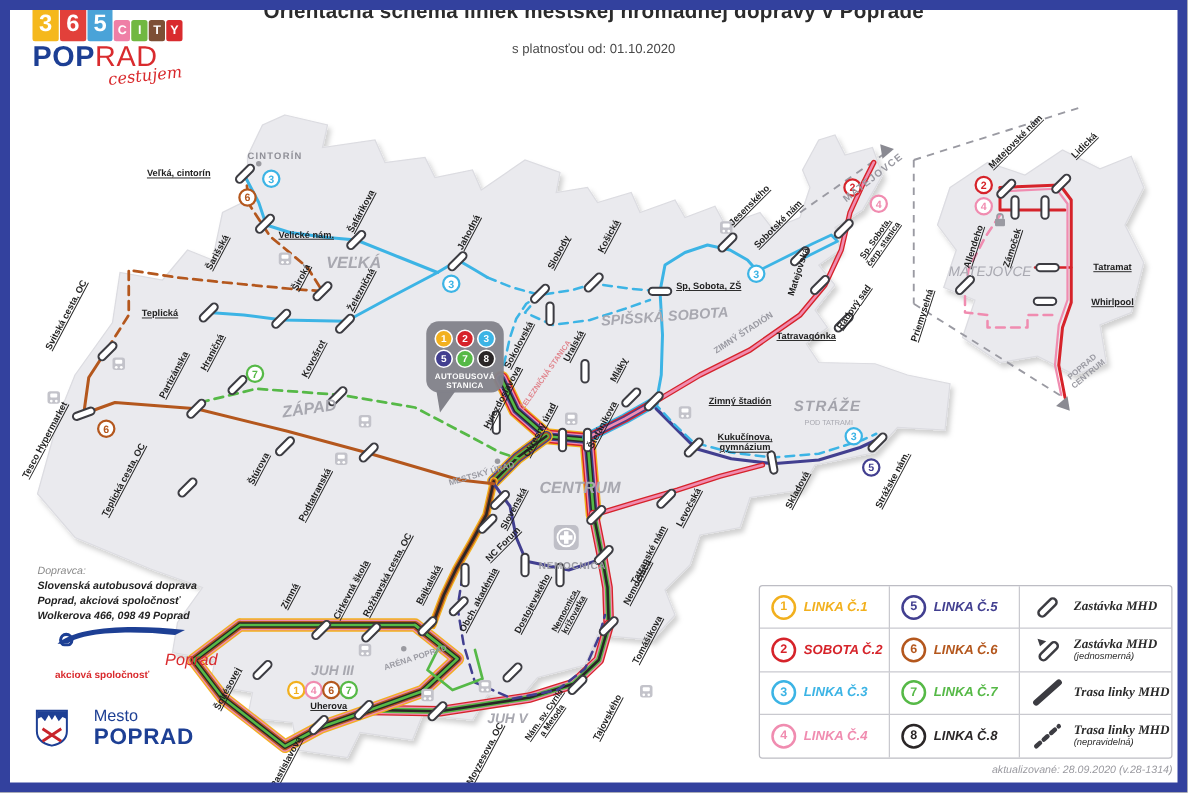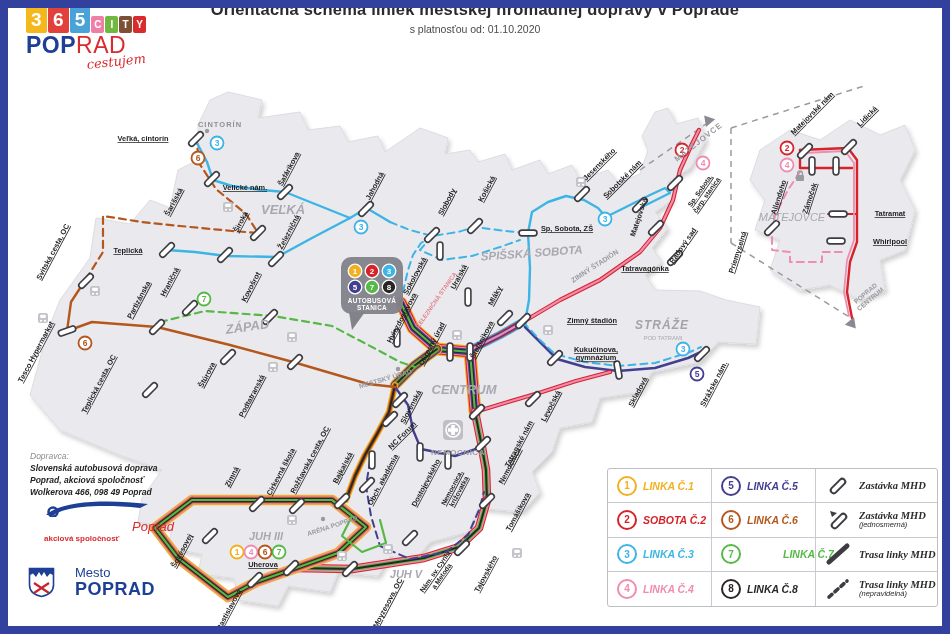--- a/index.html
+++ b/index.html
@@ -4,21 +4,21 @@
 <style>
   html,body{margin:0;padding:0;background:#888;}
   .page{position:relative;width:950px;height:634px;background:#ffffff;overflow:hidden;
         font-family:"Liberation Sans",sans-serif;}
   .frame{position:absolute;inset:0;border:8px solid #33419e;pointer-events:none;z-index:60;}
   #map-svg{position:absolute;left:0;top:0;z-index:1;}
   .overlay{position:absolute;z-index:10;}
   
   .header{left:0;right:0;top:7;text-align:center;}
   .title{font-size:16.5px;font-weight:bold;color:#2b2b2b;letter-spacing:.2px;}
-  .subtitle{font-size:10.5px;color:#4a4a4a;margin-top:4px;text-align:center;}
+  .subtitle{font-size:10.5px;color:#4a4a4a;margin-top:14px;text-align:center;}
   
   .logo{left:26px;top:6px;width:120px;}
   .logo-tiles{display:flex;align-items:flex-end;gap:1px;}
   .tile{display:flex;align-items:center;justify-content:center;color:#fff;font-weight:bold;border-radius:2px;}
   .tile.big{width:21px;height:27px;font-size:19px;}
   .tile.small{width:13px;height:17px;font-size:10px;}
   .logo-word{margin-top:1px;font-size:23px;font-weight:bold;line-height:1;letter-spacing:.5px;}
   .logo-pop{color:#1d3f94;}
   .logo-rad{color:#d92b2e;font-weight:normal;}
   .logo-tagline{font-family:"DejaVu Serif",serif;font-style:italic;color:#d92b2e;font-size:13px;
@@ -521,21 +521,21 @@
         <div class="lg-cell" style="grid-area: 1 / 2;">
           <span class="lg-badge" style="border-color: rgb(66, 63, 144); color: rgb(66, 63, 144);">5</span>
           <span class="lg-label" style="color: rgb(66, 63, 144);">LINKA Č.5</span>
         </div>
         <div class="lg-cell" style="grid-area: 2 / 2;">
           <span class="lg-badge" style="border-color: rgb(180, 87, 29); color: rgb(180, 87, 29);">6</span>
           <span class="lg-label" style="color: rgb(180, 87, 29);">LINKA Č.6</span>
         </div>
         <div class="lg-cell" style="grid-area: 3 / 2;">
           <span class="lg-badge" style="border-color: rgb(86, 185, 71); color: rgb(86, 185, 71);">7</span>
-          <span class="lg-label" style="color: rgb(86, 185, 71); margin-left: 36px;">LINKA Č.7</span>
+          <span class="lg-label" style="color: rgb(86, 185, 71);">LINKA Č.7</span>
         </div>
         <div class="lg-cell" style="grid-area: 4 / 2;">
           <span class="lg-badge" style="border-color: rgb(42, 38, 39); color: rgb(42, 38, 39);">8</span>
           <span class="lg-label" style="color: rgb(42, 38, 39);">LINKA Č.8</span>
         </div>
         <div class="lg-cell sym" style="grid-area: 1 / 3;">
           <svg width="26" height="24" viewBox="0 0 26 24">
             <rect x="4" y="9" width="18" height="6" rx="3" fill="#fff" stroke="#3c3c42" stroke-width="2" transform="rotate(-45 13 12)"></rect>
           </svg>
           <span class="lg-sym-text">
@@ -564,15 +564,16 @@
           <svg width="26" height="24" viewBox="0 0 26 24">
             <line x1="4" y1="20" x2="22" y2="4" stroke="#3c3c42" stroke-width="3.6" stroke-dasharray="4 4" stroke-linecap="round"></line>
           </svg>
           <span class="lg-sym-text">
             <span class="lg-sym-label">Trasa linky MHD</span>
             <span class="lg-sym-sub">(nepravidelná)</span>
           </span>
         </div>
       </div>
   </div>
+  <div class="overlay updated">aktualizované: 28.09.2020 (v.28-1314)</div>
 
   <div class="frame"></div>
 </div>
 
 </body></html>

